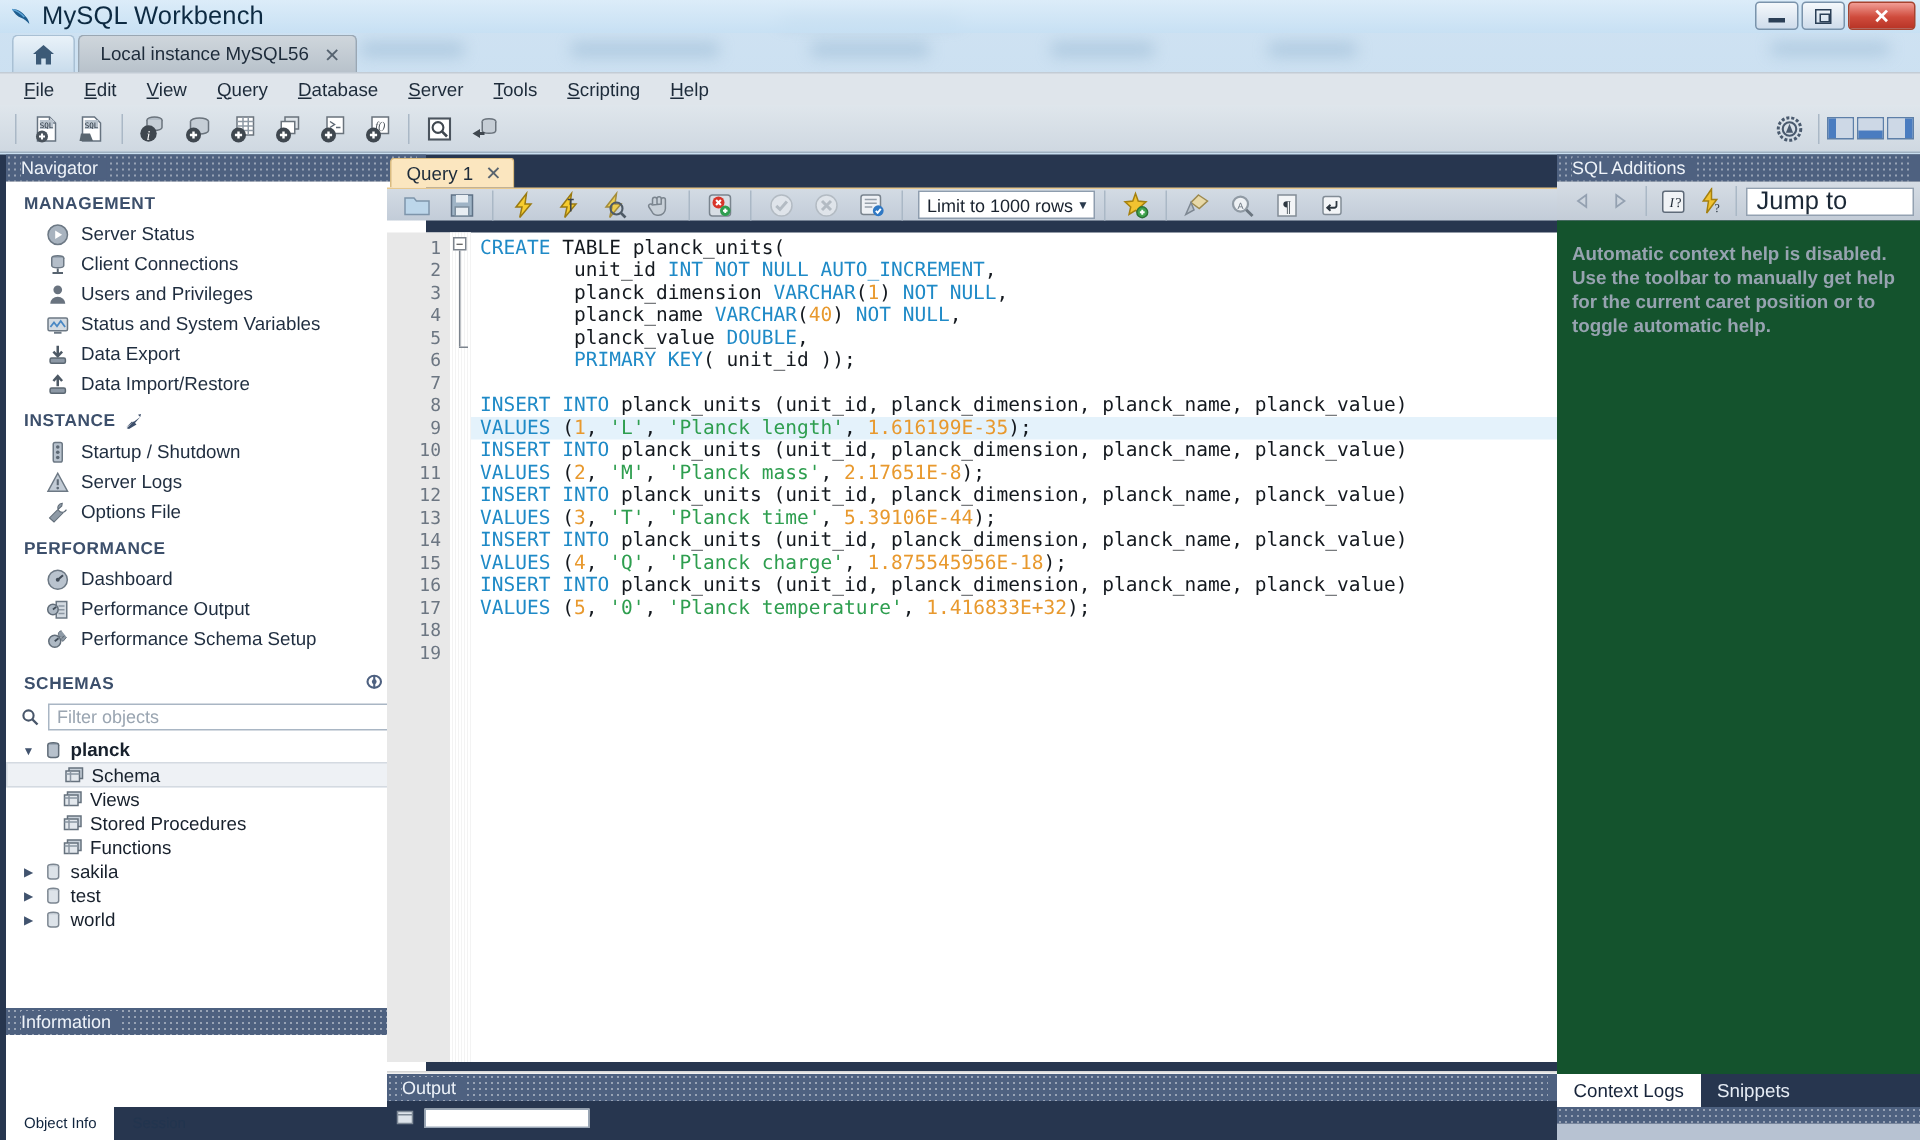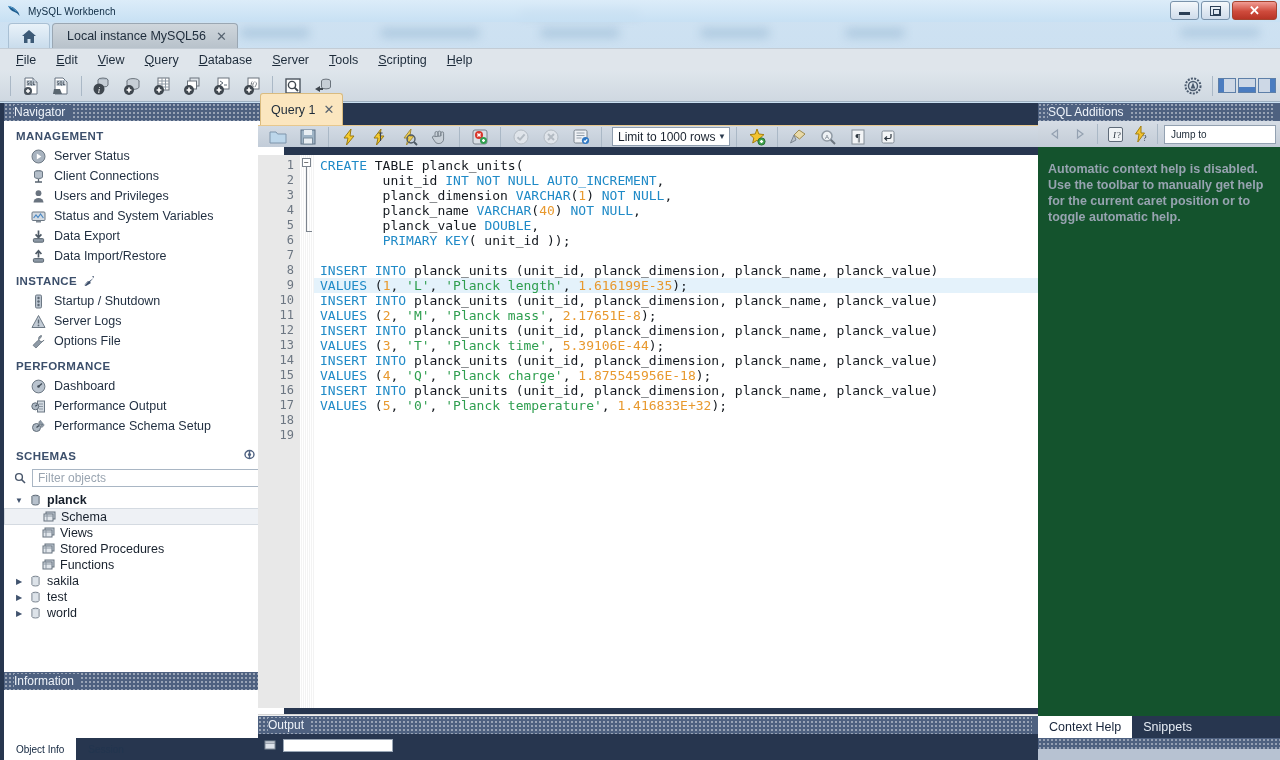--- a/index.html
+++ b/index.html
@@ -28,21 +28,21 @@
   .titlebar {
     position:relative; height:22px;
     background: linear-gradient(180deg, rgba(222,238,250,.85), rgba(198,224,244,.8));
     display:flex; align-items:center;
   }
   .titlebar .app-ico {
     width:16px;height:16px;margin-left:6px;margin-right:6px;
     position:relative;
   }
   .titlebar .app-ico svg{display:block}
-  .titlebar .title { font-size:10px; color:#0d2a42; font-weight:400; letter-spacing:.1px;}
+  .titlebar .title { font-size:17px; color:#0d2a42; font-weight:400; letter-spacing:.1px;}
   .wctrls { position:absolute; right:3px; top:1px; display:flex; gap:2px; }
   .wbtn {
     width:29px;height:19px;border:1px solid #7a93ab; border-radius:3px;
     background:linear-gradient(180deg,#f4f8fb,#cfdceb);
     display:flex;align-items:center;justify-content:center;
     color:#29405a; font-size:11px;
   }
   .wbtn.close{
     width:45px;
     background:linear-gradient(180deg,#f19d95,#cf4b3c 55%,#b83426);
@@ -142,21 +142,21 @@
   .info-panel { position:absolute; left:0; right:0; bottom:0; height:88px; }
   .info-body { position:absolute; left:0;right:0;top:18px;bottom:22px; background:#fff; }
   .info-tabs { position:absolute; left:0;right:0;bottom:0; height:22px; display:flex; align-items:stretch; }
   .info-tabs .t { padding:3px 12px; font-size:10px; color:#22354f; display:flex;align-items:center;}
   .info-tabs .t.active { background:#fff; color:#10243d; }
 
   
   .center { position:absolute; left:258px; right:242px; top:0; bottom:0; }
   .qtabs { height:22px; display:flex; align-items:flex-end; padding-left:2px; }
   .qtab {
-    height:32px; background:#fbe6bf; border:1px solid #d9bb80; border-bottom:none;
+    height:20px; background:#fbe6bf; border:1px solid #d9bb80; border-bottom:none;
     border-radius:3px 3px 0 0; padding:0 8px 0 10px;
     display:flex;align-items:center; gap:8px; font-size:12.5px; color:#1d2b3a;
   }
   .qtab .x { color:#59646f; font-size:13px; }
   .qtoolbar {
     height:22px; background:linear-gradient(180deg,#d3dbe4,#c2ccd8);
     display:flex;align-items:center; gap:2px; padding-left:6px;
     border-top:1px solid #e7c88e;
   }
   .limit-select {
@@ -214,21 +214,21 @@
 
   
   .rightpanel { position:absolute; right:0; top:0; width:242px; bottom:0; }
   .rp-toolbar {
     position:absolute; left:0;right:0;top:18px; height:26px;
     background:linear-gradient(180deg,#d6dde5,#c3ccd7);
     display:flex;align-items:center;gap:3px;padding-left:6px;
   }
   .rp-toolbar .jump {
     flex:1; height:19px;background:#fff;border:1px solid #93a1b1;
-    display:flex;align-items:center;padding-left:6px;font-size:10px;color:#1b2836;
+    display:flex;align-items:center;padding-left:6px;font-size:17px;color:#1b2836;
     margin-right:4px;
   }
   .rp-body { position:absolute; left:0;right:0;top:44px;bottom:44px; background:#14532d; padding:14px 8px 0 10px; }
   .rp-body p {
     font-size:12.5px; color:#97a3b0; font-weight:bold; line-height:16px;
   }
   .rp-tabs { position:absolute; left:0;right:0;bottom:22px;height:22px; display:flex; }
   .rp-tabs .t { padding:3px 11px; font-size:12.5px; color:#e6ecf4; display:flex;align-items:center;}
   .rp-tabs .t.active { background:#fff; color:#17243a; }
   .rp-foot { position:absolute;left:0;right:0;bottom:0;height:22px;}
@@ -888,21 +888,21 @@
           </div>
           <div class="tb-sep" style="margin:0 3px"></div>
           <div class="jump">
             <span>Jump to</span>
           </div>
         </div>
         <div class="rp-body">
           <p>Automatic context help is disabled. Use the toolbar to manually get help for the current caret position or to toggle automatic help.</p>
         </div>
         <div class="rp-tabs">
-          <div class="t active">Context Help</div>
+          <div class="t active">Context Logs</div>
           <div class="t">Snippets</div>
         </div>
         <div class="rp-foot">
           <div class="bar1"></div>
             <div class="bar2"></div>
         </div>
       </div>
 
     </div>
   </div>

